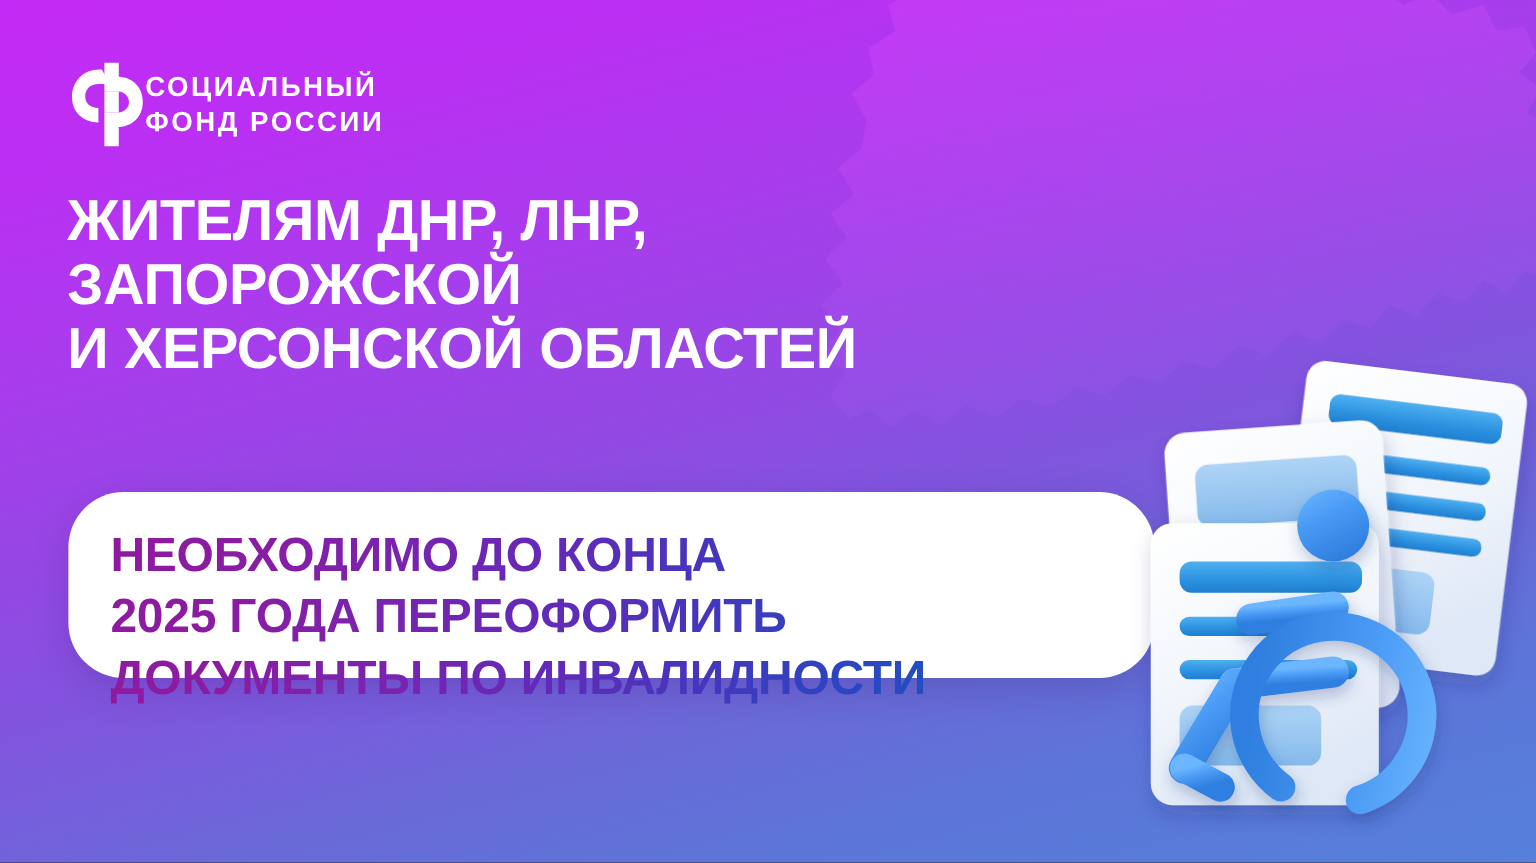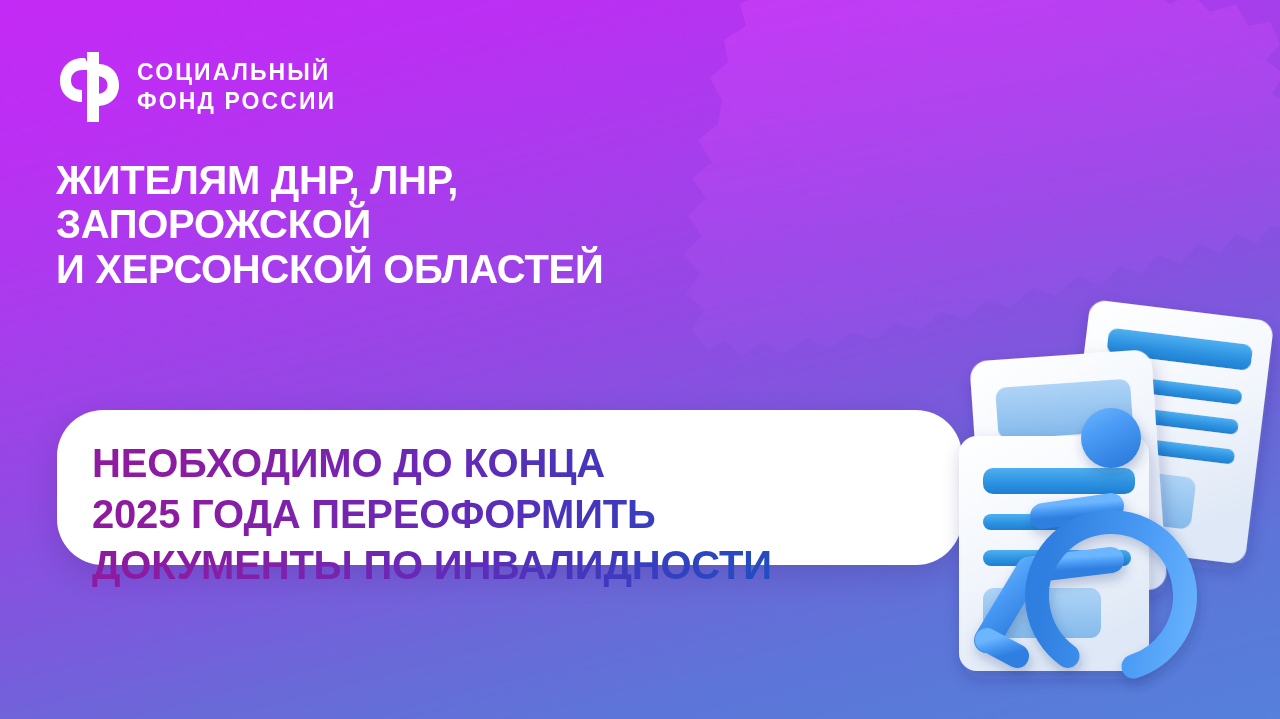--- a/index.html
+++ b/index.html
@@ -36,40 +36,39 @@
   }
   #map-layer svg { width: 100%; height: 100%; display: block; }
 
   
   #logo {
     position: absolute;
     left: 57px;
     top: 52px;
     display: flex;
     align-items: center;
-    gap: 16px;
   }
   #logo-mark { width: 64px; height: 70px; display: block; }
   #logo-text {
     color: #ffffff;
     font-size: 23px;
     font-weight: 700;
     letter-spacing: 2.1px;
     line-height: 1.28;
     white-space: pre-line;
   }
 
   
   #headline {
     position: absolute;
     left: 56px;
     top: 158px;
     width: 960px;
     color: #ffffff;
-    font-size: 40px;
+    font-size: 48px;
     font-weight: 700;
     line-height: 1.11;
     letter-spacing: -0.3px;
     white-space: pre-line;
     text-transform: uppercase;
   }
 
   
   #card {
     position: absolute;

